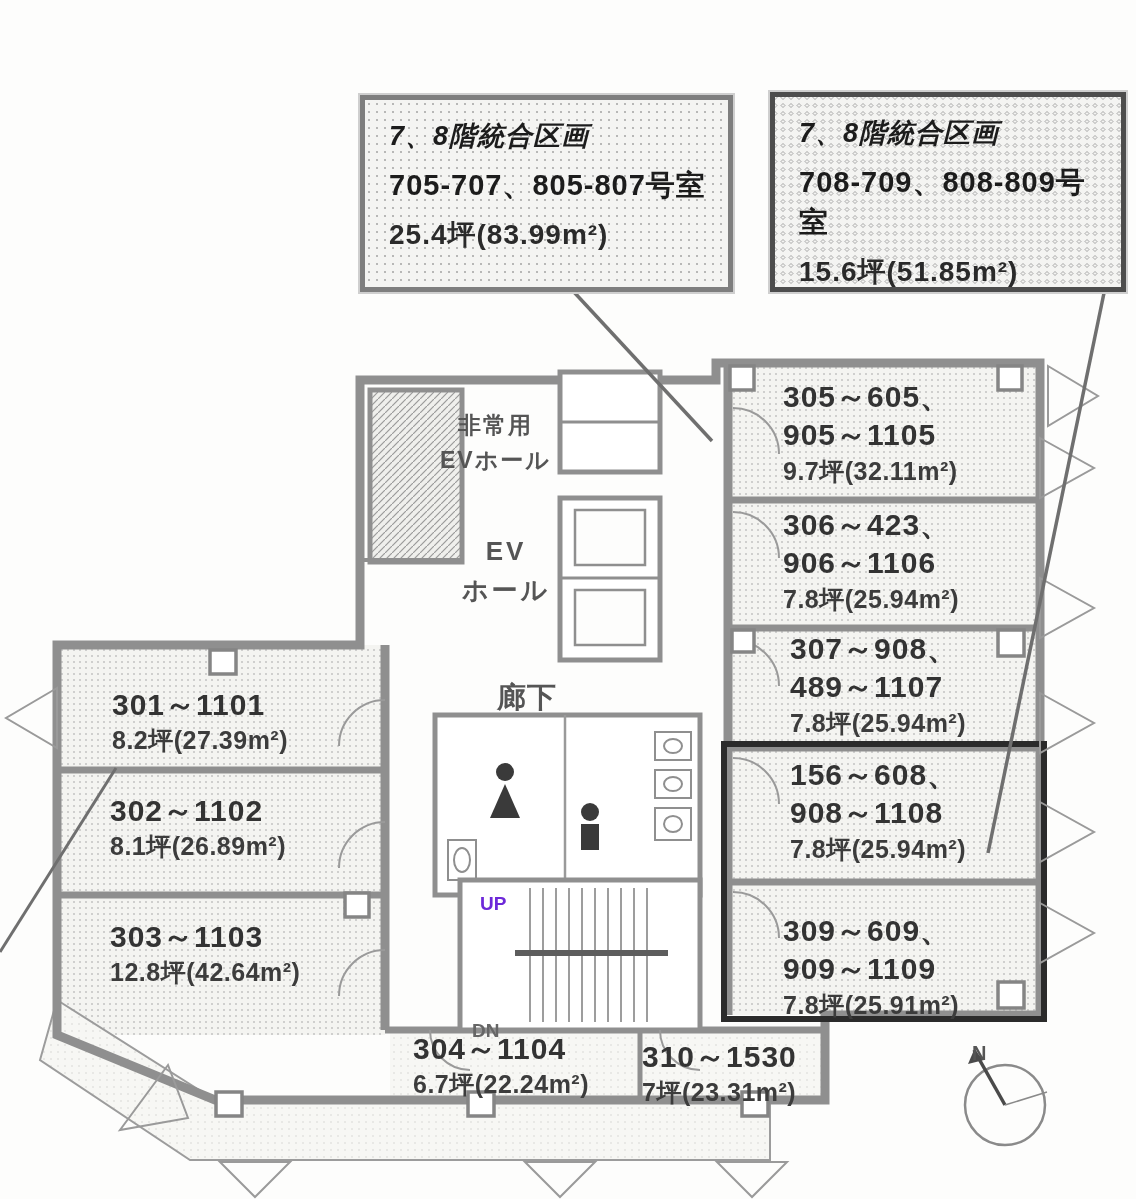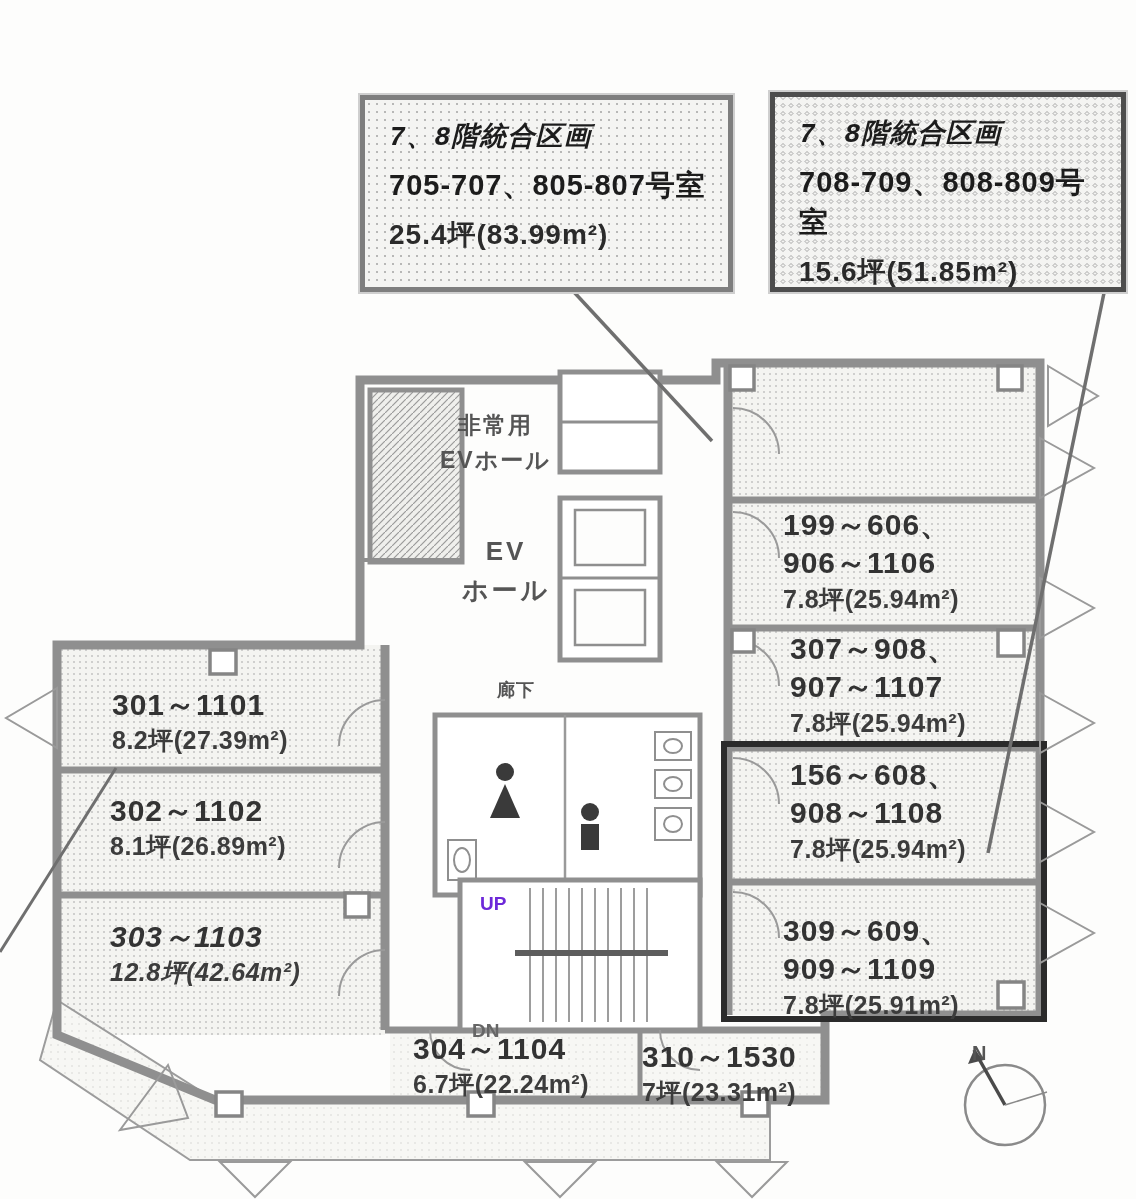--- a/index.html
+++ b/index.html
@@ -20,38 +20,38 @@
     background-size:8px 8px;
   }
   #callout-2{
     border-color:#4d4d4d;
     background-image:
       repeating-linear-gradient(45deg,rgba(120,120,120,.30) 0 1.5px,transparent 1.5px 9px),
       repeating-linear-gradient(-45deg,rgba(120,120,120,.30) 0 1.5px,transparent 1.5px 9px);
   }
   #callout-1{left:360px;top:95px;width:373px;height:197px;}
   #callout-2{left:770px;top:92px;width:356px;height:200px;}
-  .callout .title{font-size:27px;font-weight:700;font-style:italic;color:#1c1c1c;letter-spacing:1px;font-family:Liberation Mono, monospace;}
+  .callout .title{font-size:27px;font-weight:700;font-style:italic;color:#1c1c1c;letter-spacing:1px;}
   .callout .units{font-size:29px;font-weight:700;color:#1c1c1c;margin-top:12px;letter-spacing:1px;}
   .callout .area{font-size:28px;font-weight:600;color:#2a2a2a;margin-top:10px;letter-spacing:1px;}
   
   .rl{position:absolute;line-height:1.28;white-space:nowrap;}
   .rl .u{font-size:30px;font-weight:700;color:#333;letter-spacing:1px;}
   .rl .a{font-size:25px;font-weight:600;color:#3c3c3c;letter-spacing:0.5px;}
   #rl305{left:783px;top:378px;} #rl306{left:783px;top:506px;}
   #rl307{left:790px;top:630px;} #rl308{left:790px;top:756px;}
   #rl309{left:783px;top:912px;}
   #rl301{left:112px;top:686px;} #rl302{left:110px;top:792px;}
-  #rl303{left:110px;top:918px;font-style:italic;}
+  #rl303{left:110px;top:918px;}
   #rl304{left:413px;top:1030px;} #rl310{left:642px;top:1038px;}
   
   .core-lbl{position:absolute;font-weight:700;color:#555;text-align:center;white-space:nowrap;}
   #lbl-emev{left:440px;top:408px;font-size:23px;line-height:1.5;letter-spacing:2px;}
   #lbl-ev{left:462px;top:532px;font-size:26px;line-height:1.5;letter-spacing:3px;}
-  #lbl-corridor{left:497px;top:678px;font-size:18px;letter-spacing:1px;}
+  #lbl-corridor{left:497px;top:678px;font-size:29px;letter-spacing:1px;}
   #lbl-up{left:480px;top:893px;font-size:19px;color:#6d28d9;}
   #lbl-dn{left:472px;top:980px;font-size:19px;color:#666;margin-top:40px;}
   #lbl-n{left:972px;top:1042px;font-size:20px;color:#555;position:absolute;font-weight:700;}
 </style>
 </head>
 <body>
 
 <div id="stage">
 
   <svg id="plan-svg" width="1136" height="1199" viewBox="0 0 1136 1199">
@@ -205,28 +205,33 @@
     <div class="title">7、8階統合区画</div>
     <div class="units">705-707、805-807号室</div>
     <div class="area">25.4坪(83.99m²)</div>
   </div>
   <div class="callout" id="callout-2">
     <div class="title">7、8階統合区画</div>
     <div class="units">708-709、808-809号室</div>
     <div class="area">15.6坪(51.85m²)</div>
   </div>
 
+  <div class="rl" id="rl305">
+    <div class="u">305～605、</div>
+    <div class="u">905～1105</div>
+    <div class="a">9.7坪(32.11m²)</div>
+  </div>
   <div class="rl" id="rl306">
-    <div class="u">199～606、</div>
+    <div class="u">306～423、</div>
     <div class="u">906～1106</div>
     <div class="a">7.8坪(25.94m²)</div>
   </div>
   <div class="rl" id="rl307">
     <div class="u">307～908、</div>
-    <div class="u">907～1107</div>
+    <div class="u">489～1107</div>
     <div class="a">7.8坪(25.94m²)</div>
   </div>
   <div class="rl" id="rl308">
     <div class="u">156～608、</div>
     <div class="u">908～1108</div>
     <div class="a">7.8坪(25.94m²)</div>
   </div>
   <div class="rl" id="rl309">
     <div class="u">309～609、</div>
     <div class="u">909～1109</div>

